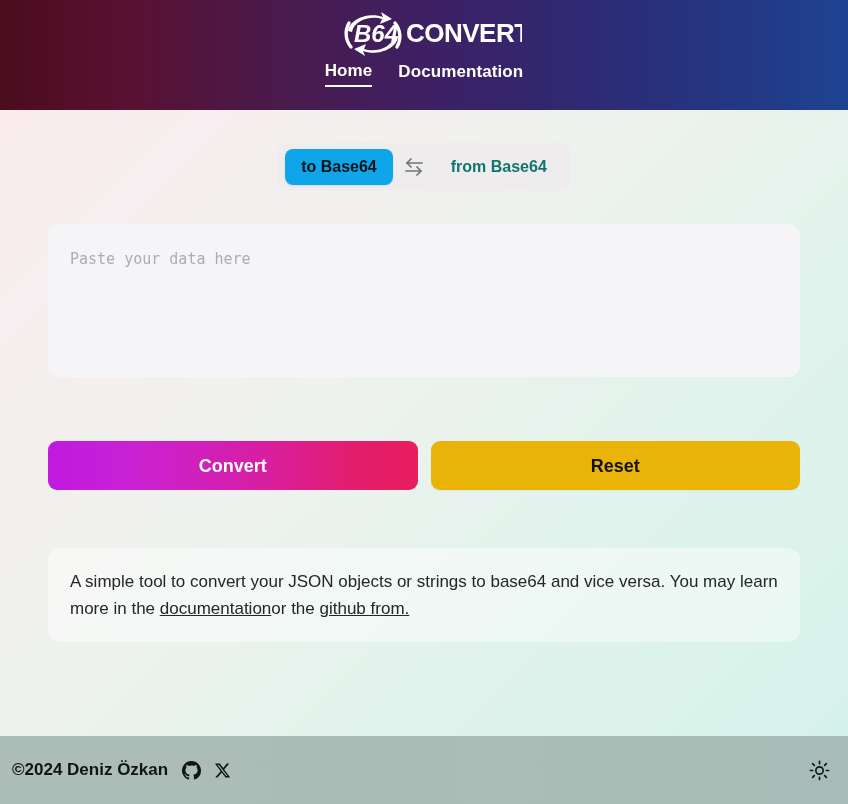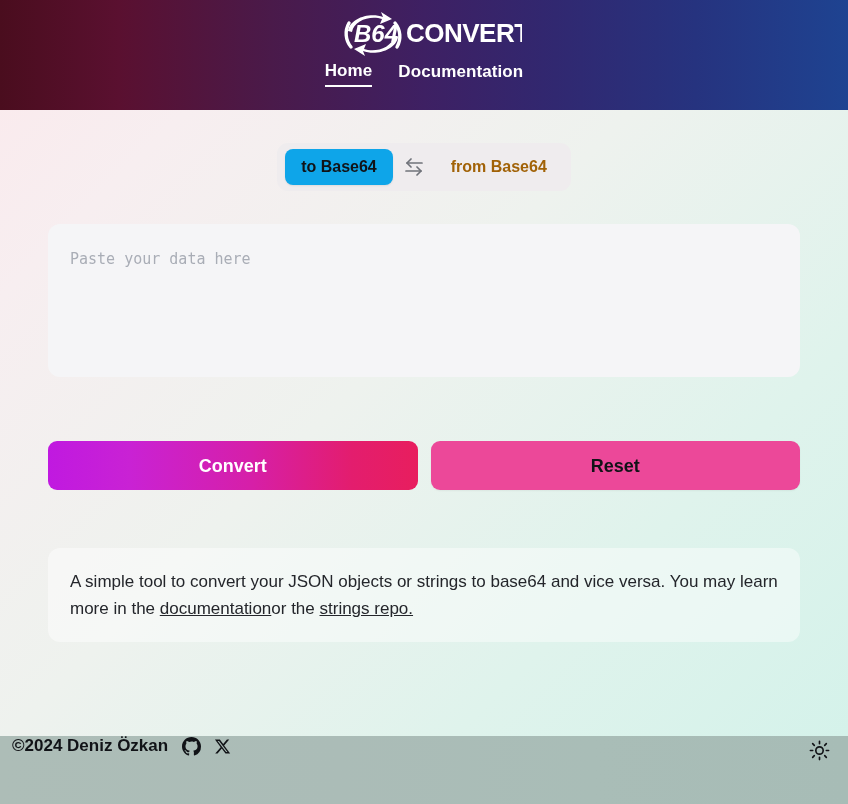--- a/index.html
+++ b/index.html
@@ -77,21 +77,21 @@
     background: #efecee;
     border-radius: 11px;
     padding: 6px 8px;
     gap: 2px;
   }
   .toggle-opt {
     font-size: 16px;
     font-weight: bold;
     padding: 8px 16px;
     border-radius: 8px;
-    color: #a16207;
+    color: #0f766e;
     cursor: pointer;
     white-space: nowrap;
     line-height: 20px;
     border: none;
     background: transparent;
     font-family: "Liberation Sans", sans-serif;
   }
   .toggle-opt.active {
     background: #0ea5e9;
     color: #111317;
@@ -144,21 +144,21 @@
     font-weight: bold;
     font-family: "Liberation Sans", sans-serif;
     cursor: pointer;
     line-height: 22px;
   }
   .btn-convert {
     background: linear-gradient(90deg, #c019e0 0%, #c922d4 22%, #d61fa8 55%, #e31d6e 82%, #e81e5e 100%);
     color: #ffffff;
   }
   .btn-reset {
-    background: #ec4899;
+    background: #eab308;
     color: #111317;
     box-shadow: 0 1px 2px rgba(0,0,0,.05);
   }
 
   
   .info-card {
     margin-top: 58px;
     background: rgba(255,255,255,0.45);
     border-radius: 12px;
     padding: 20px 22px;
@@ -177,21 +177,21 @@
 
   
   .site-footer {
     position: absolute;
     left: 0;
     bottom: 0;
     width: 100%;
     height: 68px;
     background: linear-gradient(90deg, #adbdb7 0%, #abbcb7 40%, #a9bdb7 70%, #a7bcb6 100%);
     display: flex;
-    align-items: flex-start;
+    align-items: center;
     justify-content: space-between;
     padding: 0 14px 0 12px;
     margin-top: 12px;
   }
   .footer-left {
     display: flex;
     align-items: center;
     gap: 0px;
   }
   .copyright {
@@ -269,21 +269,21 @@
   <textarea class="input-box" placeholder="Paste your data here" style=""></textarea>
 
   
   <div class="actions">
     <button class="btn btn-convert">Convert</button>
     <button class="btn btn-reset">Reset</button>
   </div>
 
   
   <section class="info-card">
-    <p class="info-text"><span>A simple tool to convert your JSON objects or strings to base64 and vice versa. You may learn more in the </span><a>documentation</a><span>or the </span><a>strings repo.</a></p>
+    <p class="info-text"><span>A simple tool to convert your JSON objects or strings to base64 and vice versa. You may learn more in the </span><a>documentation</a><span>or the </span><a>github from.</a></p>
   </section>
 
 </main>
 
 <footer class="site-footer">
 
   <div class="footer-left">
     <span class="copyright">©2024 Deniz Özkan</span>
 
     <span class="footer-icon">

